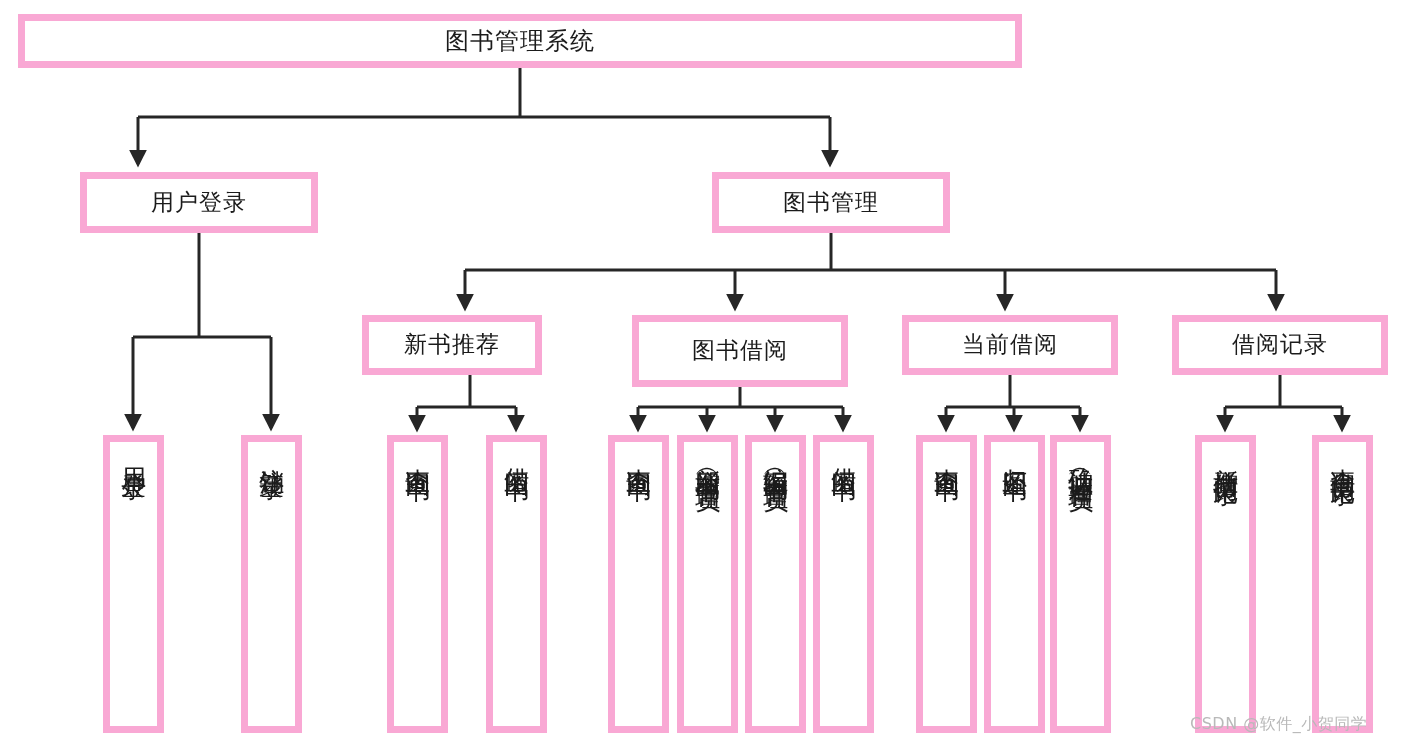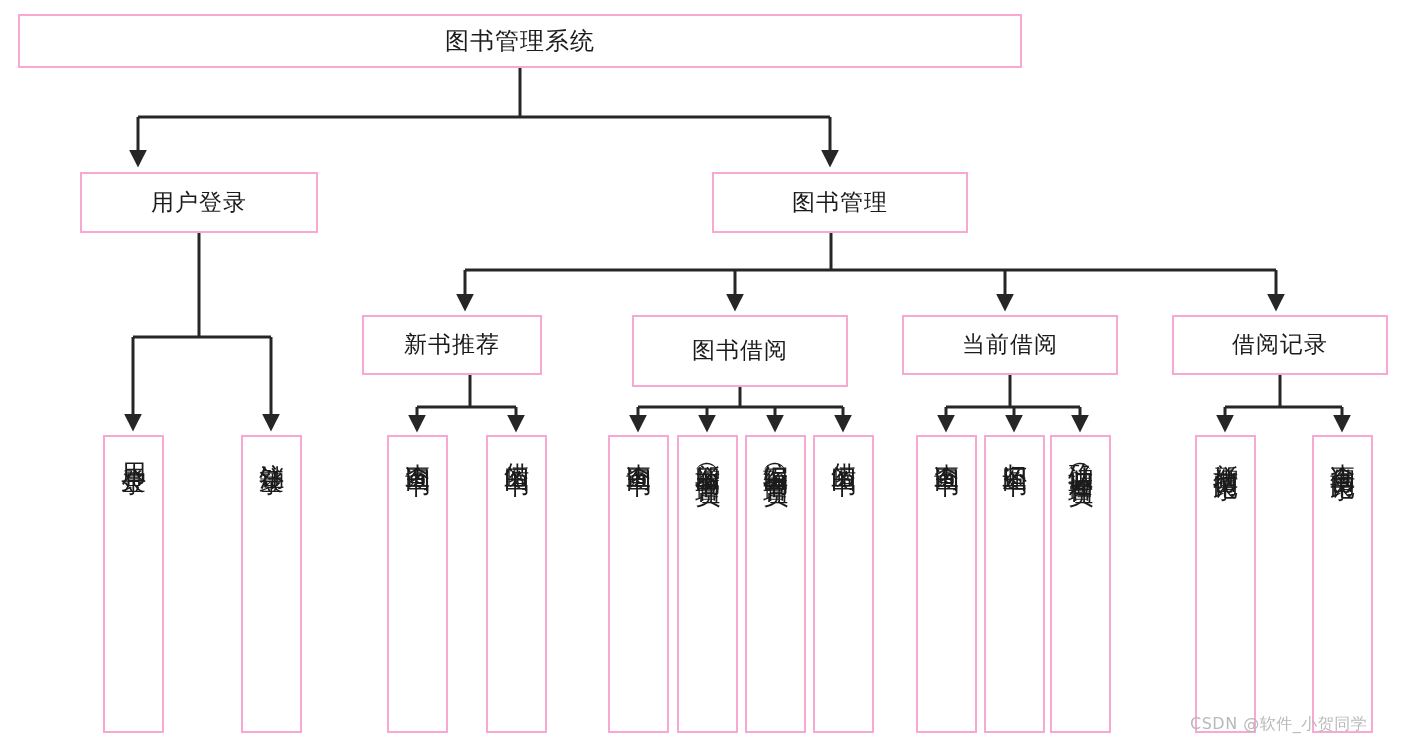--- a/index.html
+++ b/index.html
@@ -22,21 +22,21 @@
     left: 0;
     top: 0;
     width: 1405px;
     height: 747px;
     pointer-events: none;
   }
   .node {
     position: absolute;
     box-sizing: border-box;
     background: #ffffff;
-    border: 2px solid #f9a8d4;
+    border: 7px solid #f9a8d4;
     display: flex;
     align-items: center;
     justify-content: center;
     color: #1b1b1b;
     z-index: 2;
   }
   .node-label {
     display: block;
     text-align: center;
     line-height: 1.12;
@@ -133,21 +133,21 @@
     </g>
   </svg>
 
   <div class="node horiz root" style="left:18px; top:14px; width:1004px; height:54px;">
     <span class="node-label">图书管理系统</span>
   </div>
 
   <div class="node horiz" style="left:80px; top:172px; width:238px; height:61px;">
     <span class="node-label">用户登录</span>
   </div>
-  <div class="node horiz" style="left:712px; top:172px; width:256px; height:61px;">
+  <div class="node horiz" style="left:712px; top:172px; width:238px; height:61px;">
     <span class="node-label">图书管理</span>
   </div>
 
   <div class="node horiz" style="left:362px; top:315px; width:180px; height:60px;">
     <span class="node-label">新书推荐</span>
   </div>
   <div class="node horiz" style="left:632px; top:315px; width:216px; height:72px;">
     <span class="node-label">图书借阅</span>
   </div>
   <div class="node horiz" style="left:902px; top:315px; width:216px; height:60px;">

